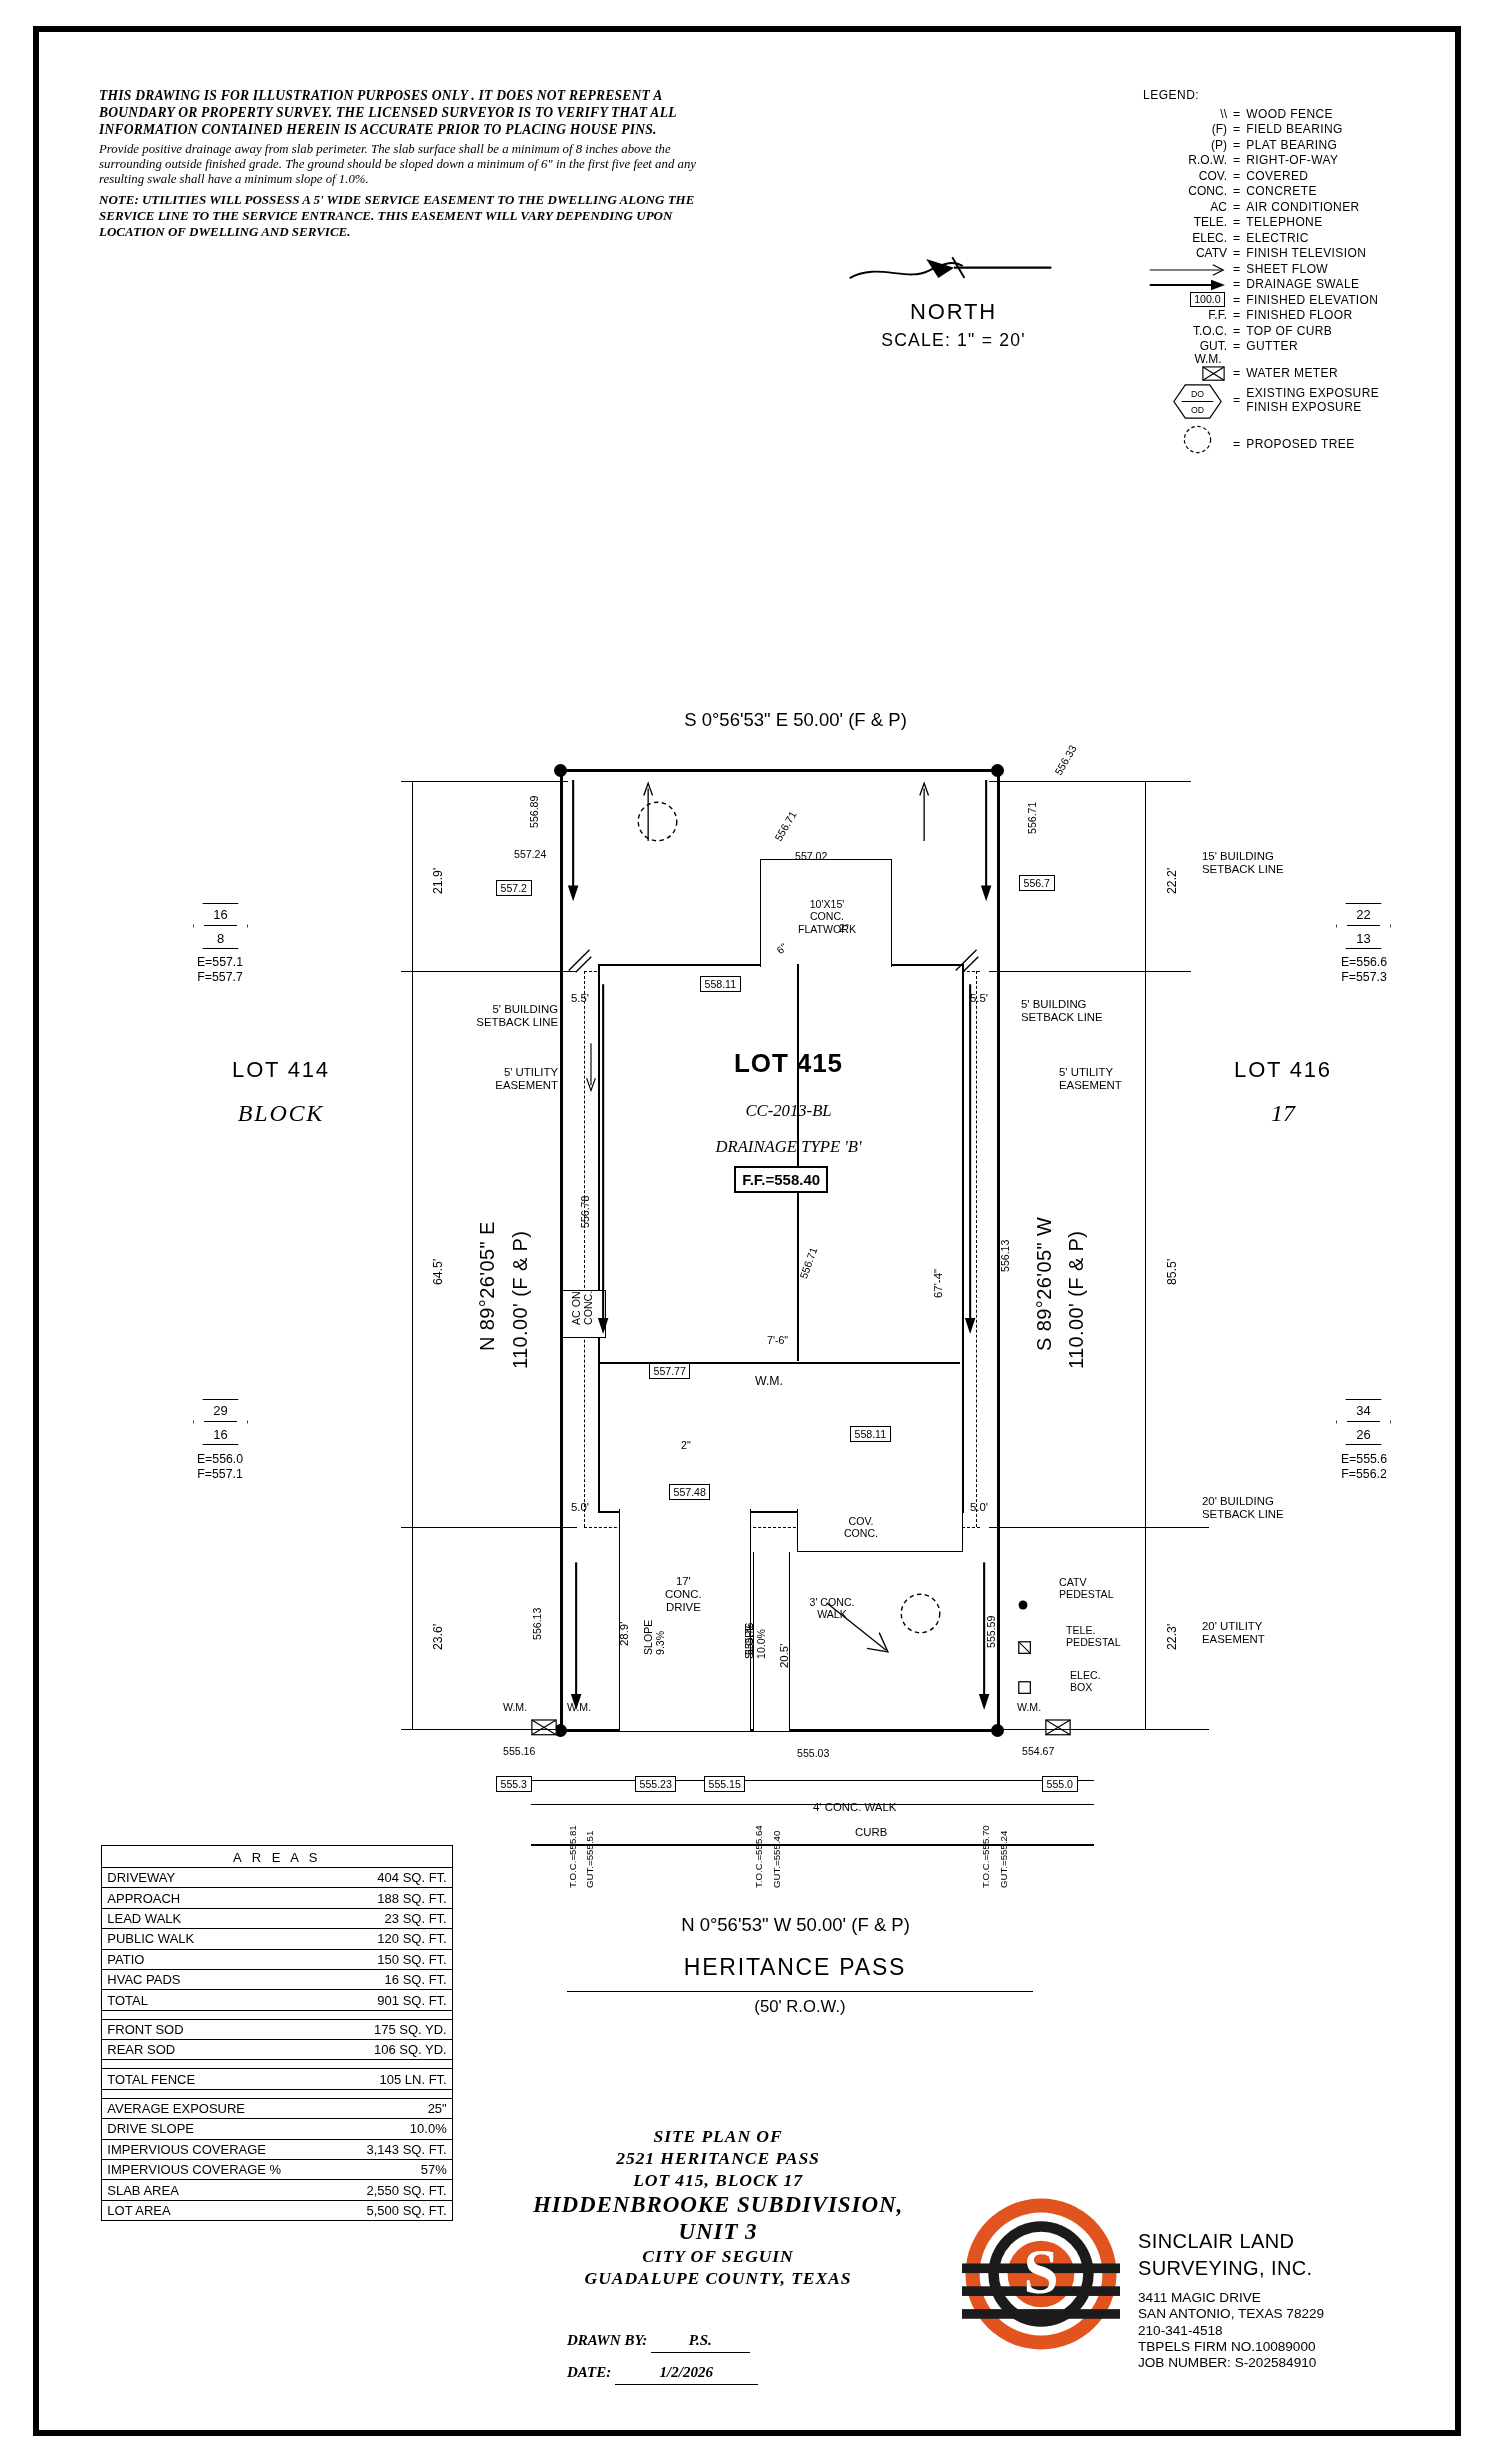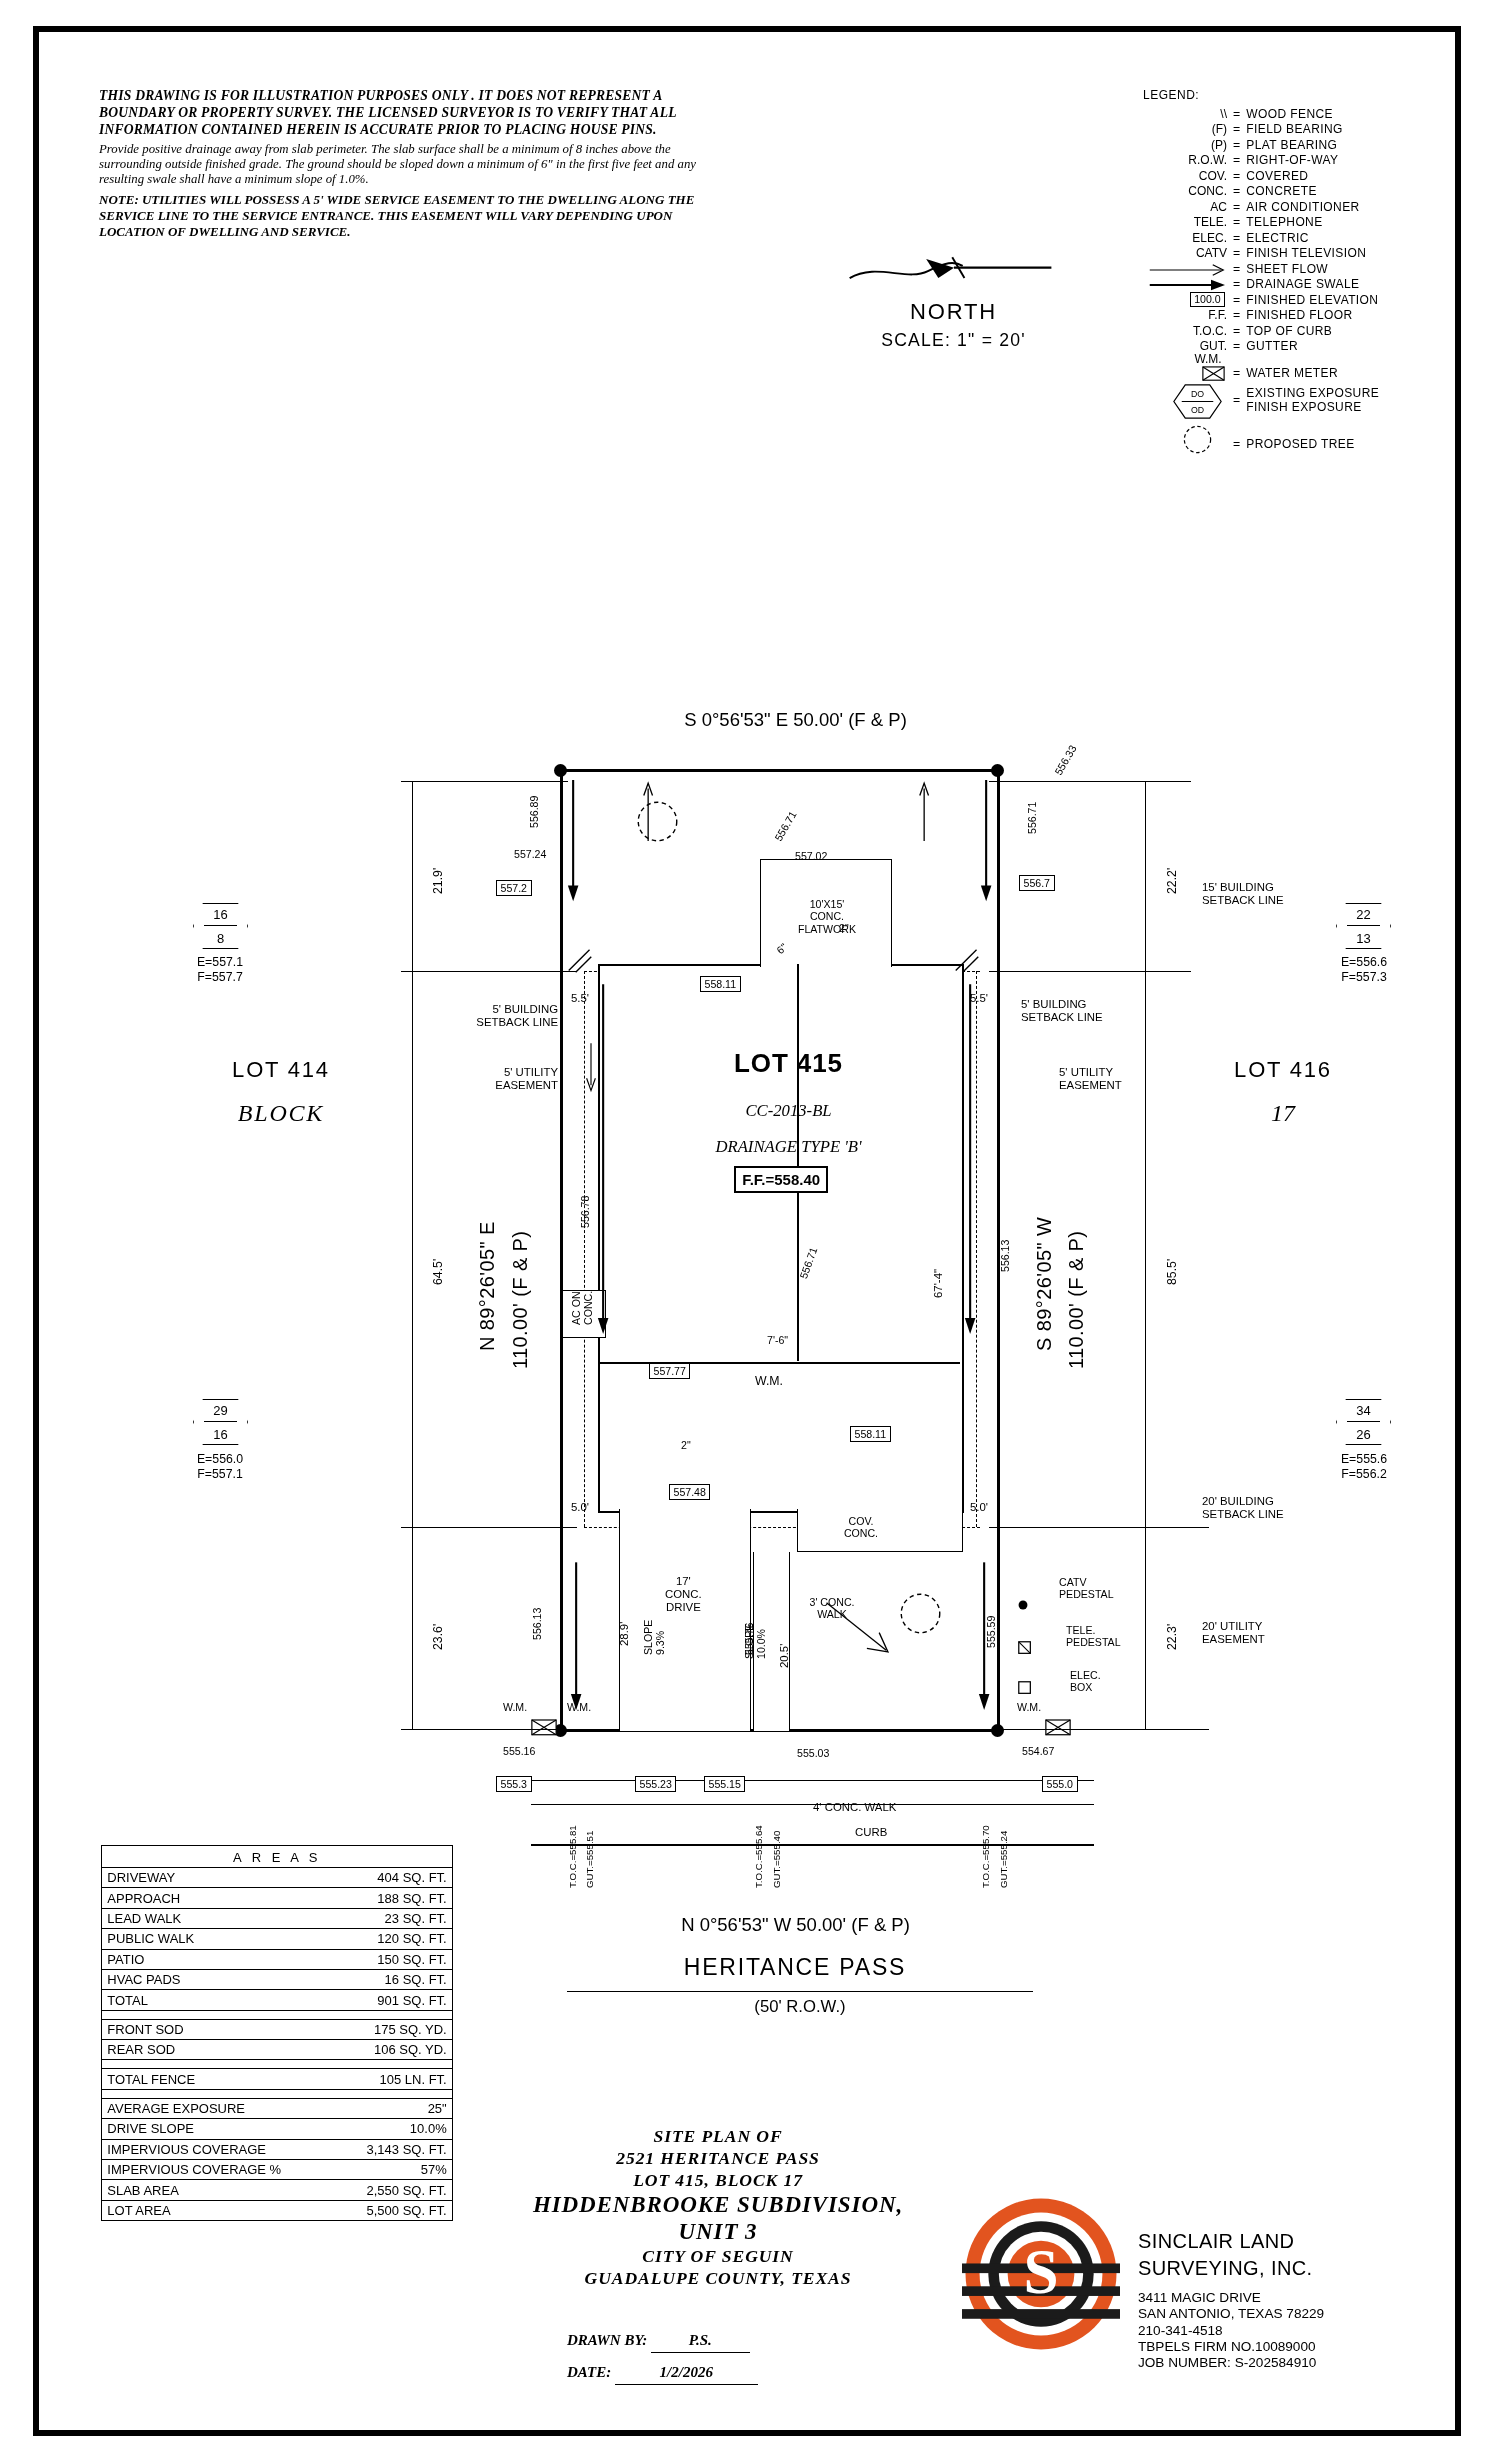--- a/index.html
+++ b/index.html
@@ -449,21 +449,21 @@
       <div class="abs t13 ctr" style="left:519px;top:960px;width:44px;">5.5'</div>
       <div class="abs t13 ctr" style="left:918px;top:960px;width:44px;">5.5'</div>
       <div class="abs t13 ctr" style="left:519px;top:1469px;width:44px;">5.0'</div>
       <div class="abs t13 ctr" style="left:918px;top:1469px;width:44px;">5.0'</div>
       <div class="abs t14 ctr" style="left:677px;top:1342px;width:106px;">W.M.</div>
       <div class="abs t12" style="left:728px;top:1302px;">7'-6"</div>
       <div class="abs t12" style="left:642px;top:1407px;">2"</div>
       <div class="abs t12" style="left:800px;top:890px;">2"</div>
       <div class="abs t12" style="left:735px;top:915px;transform:rotate(-40deg);transform-origin:0 0;">6"</div>
 
-      <div class="abs t13" style="left:1163px;top:818px;line-height:13px;white-space:pre-line;margin-top:31px;"><span>15' BUILDING
+      <div class="abs t13" style="left:1163px;top:818px;line-height:13px;white-space:pre-line;"><span>15' BUILDING
 SETBACK LINE</span></div>
       <div class="abs t13" style="left:982px;top:966px;line-height:13px;white-space:pre-line;"><span>5' BUILDING
 SETBACK LINE</span></div>
       <div class="abs t13" style="left:1020px;top:1034px;line-height:13px;white-space:pre-line;"><span>5' UTILITY
 EASEMENT</span></div>
       <div class="abs t13" style="left:378px;top:971px;line-height:13px;white-space:pre-line;text-align:right;width:141px;"><span>5' BUILDING
 SETBACK LINE</span></div>
       <div class="abs t13" style="left:378px;top:1034px;line-height:13px;white-space:pre-line;text-align:right;width:141px;"><span>5' UTILITY
 EASEMENT</span></div>
       <div class="abs t13" style="left:1163px;top:1463px;line-height:13px;white-space:pre-line;"><span>20' BUILDING

